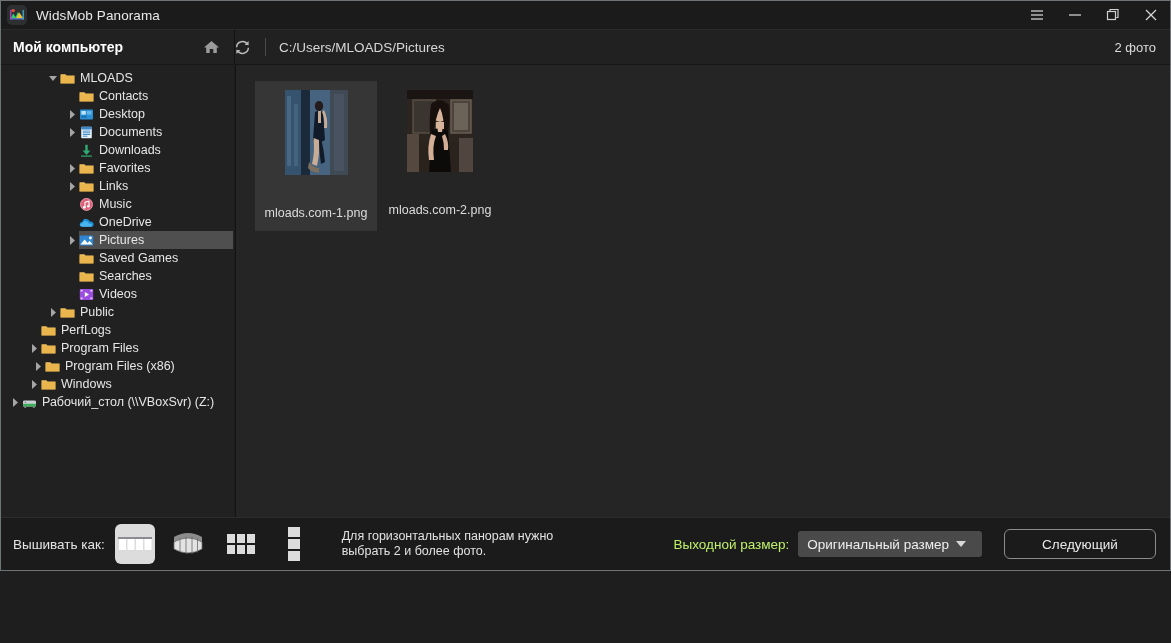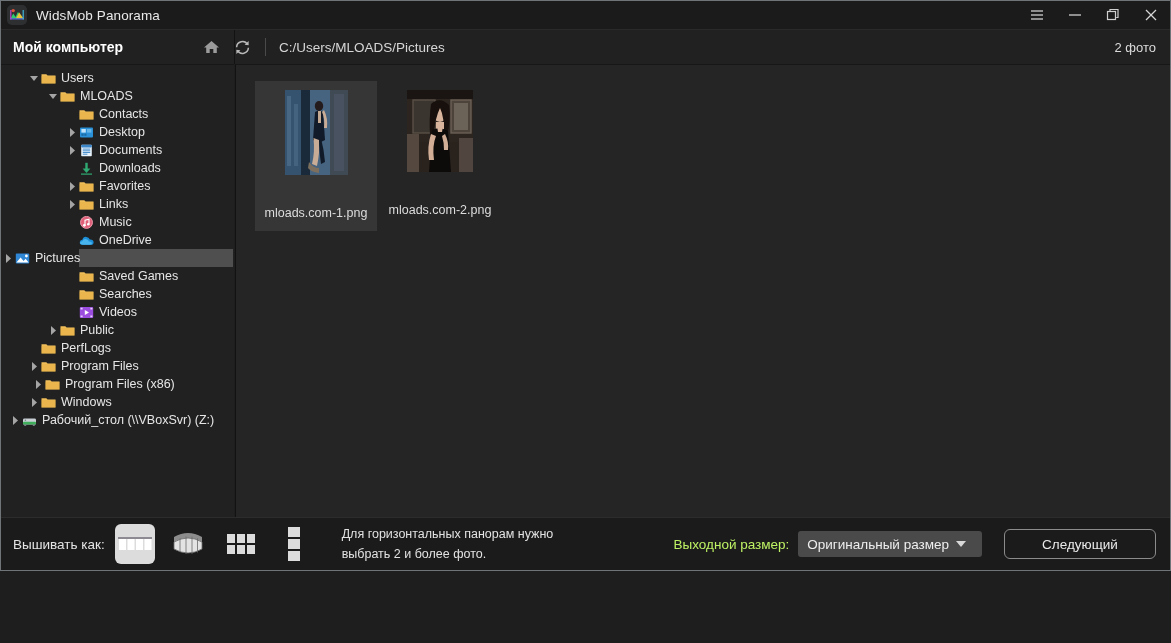--- a/index.html
+++ b/index.html
@@ -209,21 +209,21 @@
   .mode-btn {
     width: 40px; height: 40px;
     display: flex; align-items: center; justify-content: center;
     margin-right: 13px;
     border-radius: 6px;
   }
   .mode-btn.active { background: #dcdcdc; }
   .hint {
     color: #e2e2e2;
     font-size: 12.5px;
-    line-height: 20px;
+    line-height: 15px;
     margin-left: 15px;
     white-space: pre-line;
   }
   .right-group {
     margin-left: auto;
     display: flex; align-items: center;
     margin-right: 14px;
   }
   .out-label {
     color: #bef264;
@@ -331,34 +331,20 @@
           <path d="M3.4 16 L3.4 11.8 L7.4 12.3 Z" fill="#b9b9b9"></path>
         </svg>
       </div>
       <div class="path-sep"></div>
       <div class="path-text">C:/Users/MLOADS/Pictures</div>
       <div class="photo-count">2 фото</div>
     </div>
   </div>
 
   <div class="sidebar" id="tree">
-      <div class="tree-row" style="padding-left: 26px;">
-        <div class="twisty">
-          <svg width="12" height="12" viewBox="0 0 12 12">
-            <path d="M2 4 L10 4 L6 9 Z" fill="#a5a5a5"></path>
-          </svg>
-        </div>
-        <div class="tico">
-          <svg width="15" height="13" viewBox="0 0 15 13">
-            <path d="M0.5 2.2 H5.3 L6.6 3.6 H14.5 V11.6 H0.5 Z" fill="#f0bf5a"></path>
-            <path d="M0.5 3.9 H14.5 V11.6 H0.5 Z" fill="#e3a93c" opacity="0.45"></path>
-          </svg>
-        </div>
-        <div class="tlabel">Users</div>
-      </div>
       <div class="tree-row" style="padding-left: 45px;">
         <div class="twisty">
           <svg width="12" height="12" viewBox="0 0 12 12">
             <path d="M2 4 L10 4 L6 9 Z" fill="#a5a5a5"></path>
           </svg>
         </div>
         <div class="tico">
           <svg width="15" height="13" viewBox="0 0 15 13">
             <path d="M0.5 2.2 H5.3 L6.6 3.6 H14.5 V11.6 H0.5 Z" fill="#f0bf5a"></path>
             <path d="M0.5 3.9 H14.5 V11.6 H0.5 Z" fill="#e3a93c" opacity="0.45"></path>
@@ -468,21 +454,21 @@
       <div class="tree-row" style="padding-left: 64px;">
         <div class="twisty"></div>
         <div class="tico">
           <svg width="15" height="13" viewBox="0 0 15 13">
             <path d="M3.6 10.8 Q0.4 10.6 0.8 8 Q1.2 5.9 3.4 5.8 Q4.1 2.6 7.4 2.9 Q9.9 3.1 10.8 5.4 Q14.4 5.2 14.6 8.2 Q14.7 10.7 11.8 10.8 Z" fill="#1d8fd8"></path>
             <path d="M3.6 10.8 Q1 10.6 1 8.9 Q1.2 7.2 3.3 7.2 Q4.6 4.6 7.3 5.2 Q9.4 5.7 9.9 7.6 Q12.8 7.4 13 9.2 Q13.1 10.8 11 10.8 Z" fill="#48b5ee"></path>
           </svg>
         </div>
         <div class="tlabel">OneDrive</div>
       </div>
-      <div class="tree-row selected" style="background: transparent;">
+      <div class="tree-row selected" style="padding-left: 64px; background: transparent;">
         <div class="hl" style="left: 78px; right: 1px;"></div>
         <div class="twisty">
           <svg width="12" height="12" viewBox="0 0 12 12">
             <path d="M4 2 L9 6.5 L4 11 Z" fill="#a5a5a5"></path>
           </svg>
         </div>
         <div class="tico">
           <svg width="15" height="13" viewBox="0 0 15 13">
             <rect x="0.8" y="1.4" width="13.4" height="10.2" rx="1" fill="#2f86d4"></rect>
             <path d="M1.4 10.6 L5.6 5.4 L8.6 9 L10.6 6.8 L13.6 10.6 Z" fill="#ffffff"></path>

